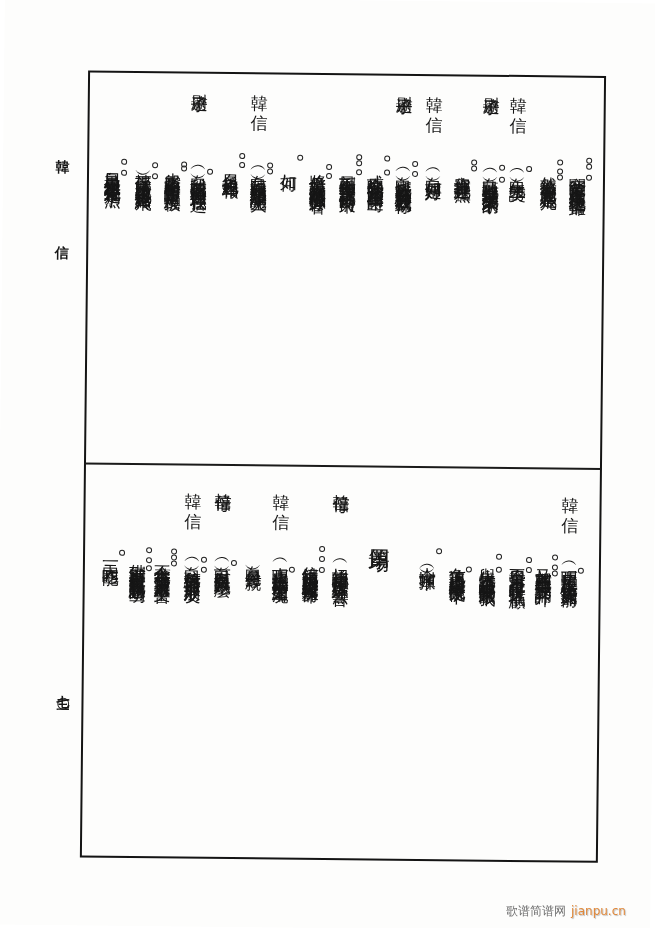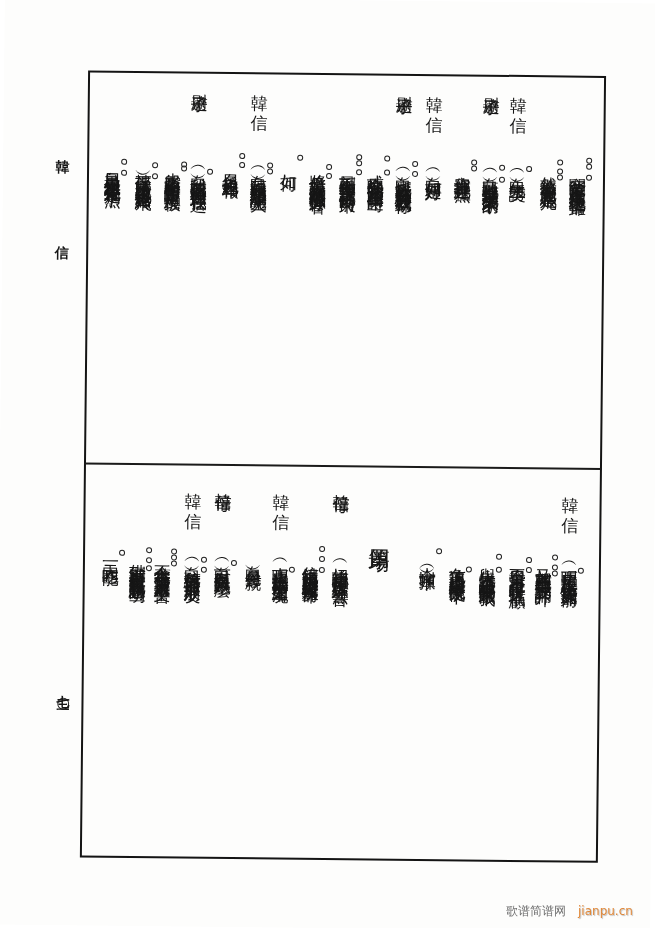--- a/index.html
+++ b/index.html
@@ -23,21 +23,21 @@
   .bot-spk  { top:481px; }
   .heading { font-size:21px; letter-spacing:2px; line-height:26px; width:26px; top:531px; left:367px; }
   .margin-title { font-size:14px; font-weight:bold; letter-spacing:86px; line-height:18px; width:18px; left:51px; top:151px; }
   .page-num { font-size:13px; font-weight:bold; letter-spacing:2px; line-height:18px; width:18px; left:56px; top:688px; }
 
   .p { position:relative; font-size:0; letter-spacing:0; color:transparent; }
   .p::after { content:""; position:absolute; left:8px; top:-9px; width:4px; height:4px; border:1px solid #222; border-radius:50%; }
 
   .watermark { position:absolute; left:506px; top:903px; font-size:12px; white-space:nowrap; font-family:"DejaVu Sans", sans-serif; }
   .wm-cn { color:#707070; }
-  .wm-en { color:#e0883a; margin-left:12px; text-shadow:1px 1px 1px rgba(0,0,0,0.25); }
+  .wm-en { color:#e0883a; margin-left:5px; text-shadow:1px 1px 1px rgba(0,0,0,0.25); }
 </style>
 </head>
 <body>
 
 <div id="page">
 
   <div class="frame"></div>
   <div class="divider"></div>
 
   <div class="v margin-title">韓信</div>

